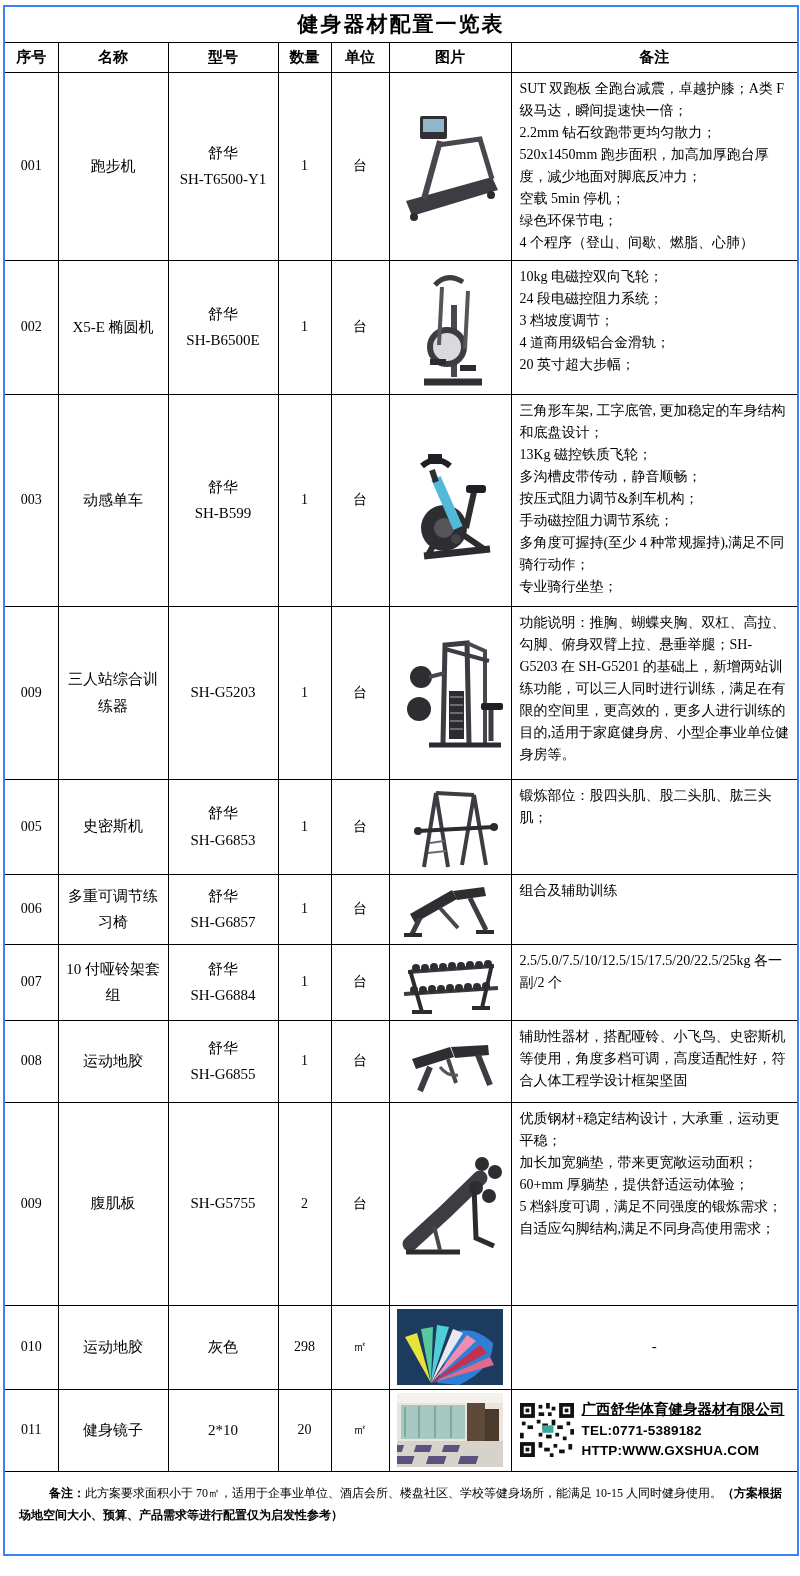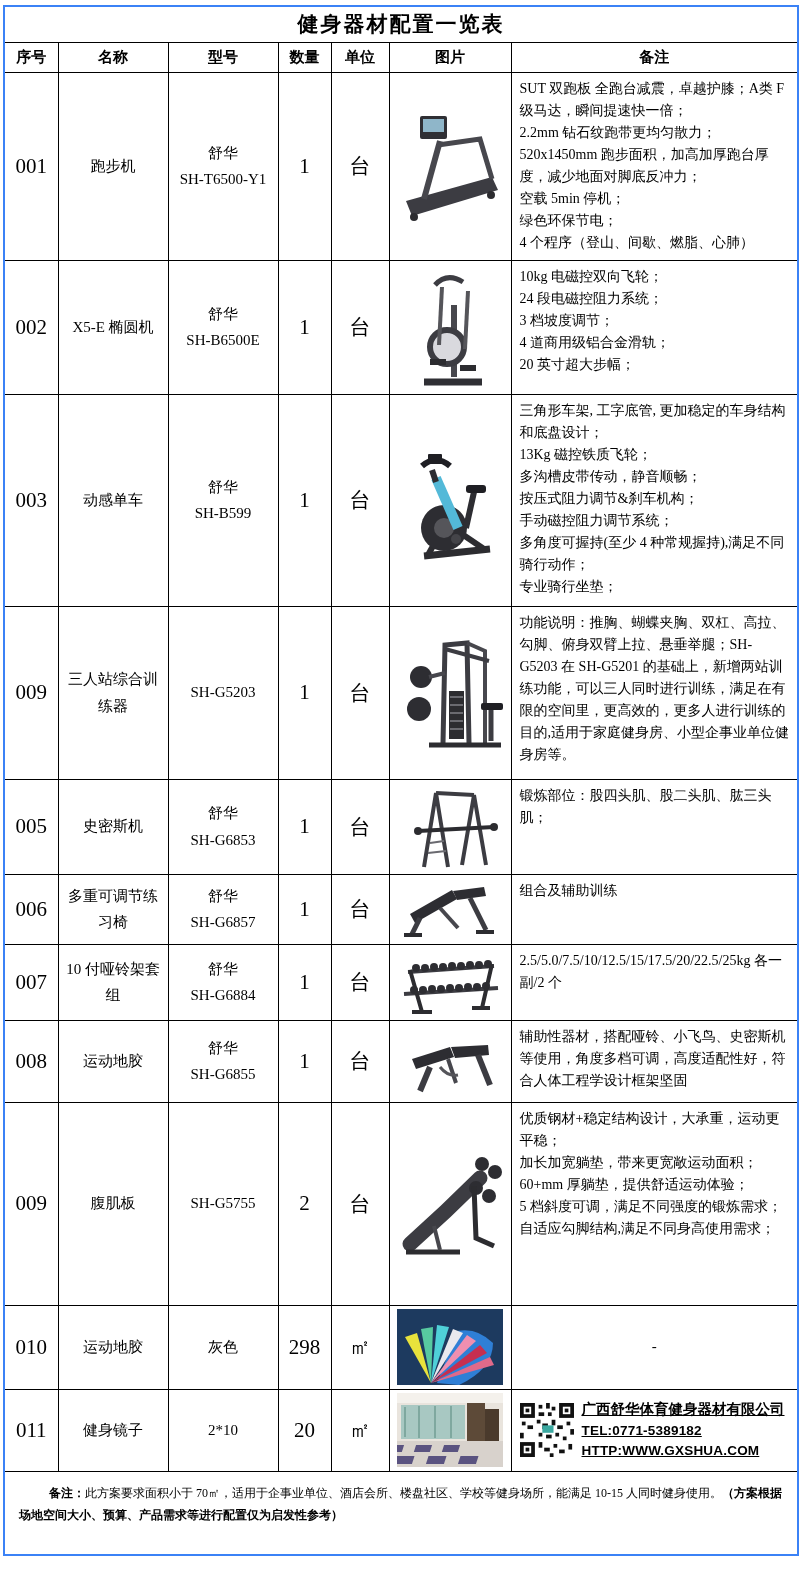--- a/index.html
+++ b/index.html
@@ -36,39 +36,39 @@
   .tr-head{height:30px;}
   th{
     font-family:"Liberation Sans","DejaVu Sans",sans-serif;
     font-weight:bold;font-size:15px;text-align:center;
   }
 
   .r1{height:188px;} .r2{height:134px;} .r3{height:212px;} .r4{height:173px;}
   .r5{height:94px;}  .r6{height:70px;}  .r7{height:76px;}  .r8{height:82px;}
   .r9{height:203px;} .r10{height:84px;padding-left:40px;} .r11{height:82px;}
 
-  .c-no,.c-qty,.c-unit{text-align:center;font-size:21px;}
+  .c-no,.c-qty,.c-unit{text-align:center;font-size:14px;}
   .c-name,.c-model{
     text-align:center;font-size:15px;line-height:1.75;white-space:pre-line;
   }
   .c-img{text-align:center;padding:3px;}
   .c-img svg{display:block;margin:0 auto;}
   .c-remarks{
     font-size:14px;line-height:1.58;padding:5px 8px;
     vertical-align:top;white-space:pre-line;text-align:left;
   }
   .c-remarks.center{text-align:center;vertical-align:middle;font-size:15px;}
 
   
   .company-cell{vertical-align:middle;white-space:normal;}
   .company{display:flex;align-items:center;gap:8px;}
   .company .qr{flex:0 0 auto;}
   .ctext{font-family:"Liberation Sans","DejaVu Sans",sans-serif;font-weight:bold;}
   .cname{font-size:14.5px;line-height:1.5;text-decoration:underline;}
-  .ctel,.curl{font-size:13.5px;line-height:1.5;letter-spacing:.2px;text-decoration:underline;}
+  .ctel,.curl{font-size:13.5px;line-height:1.5;letter-spacing:.2px;}
 
   .tr-foot{height:84px;}
   .footer-cell{
     font-size:12px;line-height:1.9;padding:10px 14px;
     vertical-align:top;
   }
   .footer-cell .findent{display:inline-block;width:30px;}
   .fl{font-weight:bold;}
   .fn{font-weight:bold;}
 </style>

